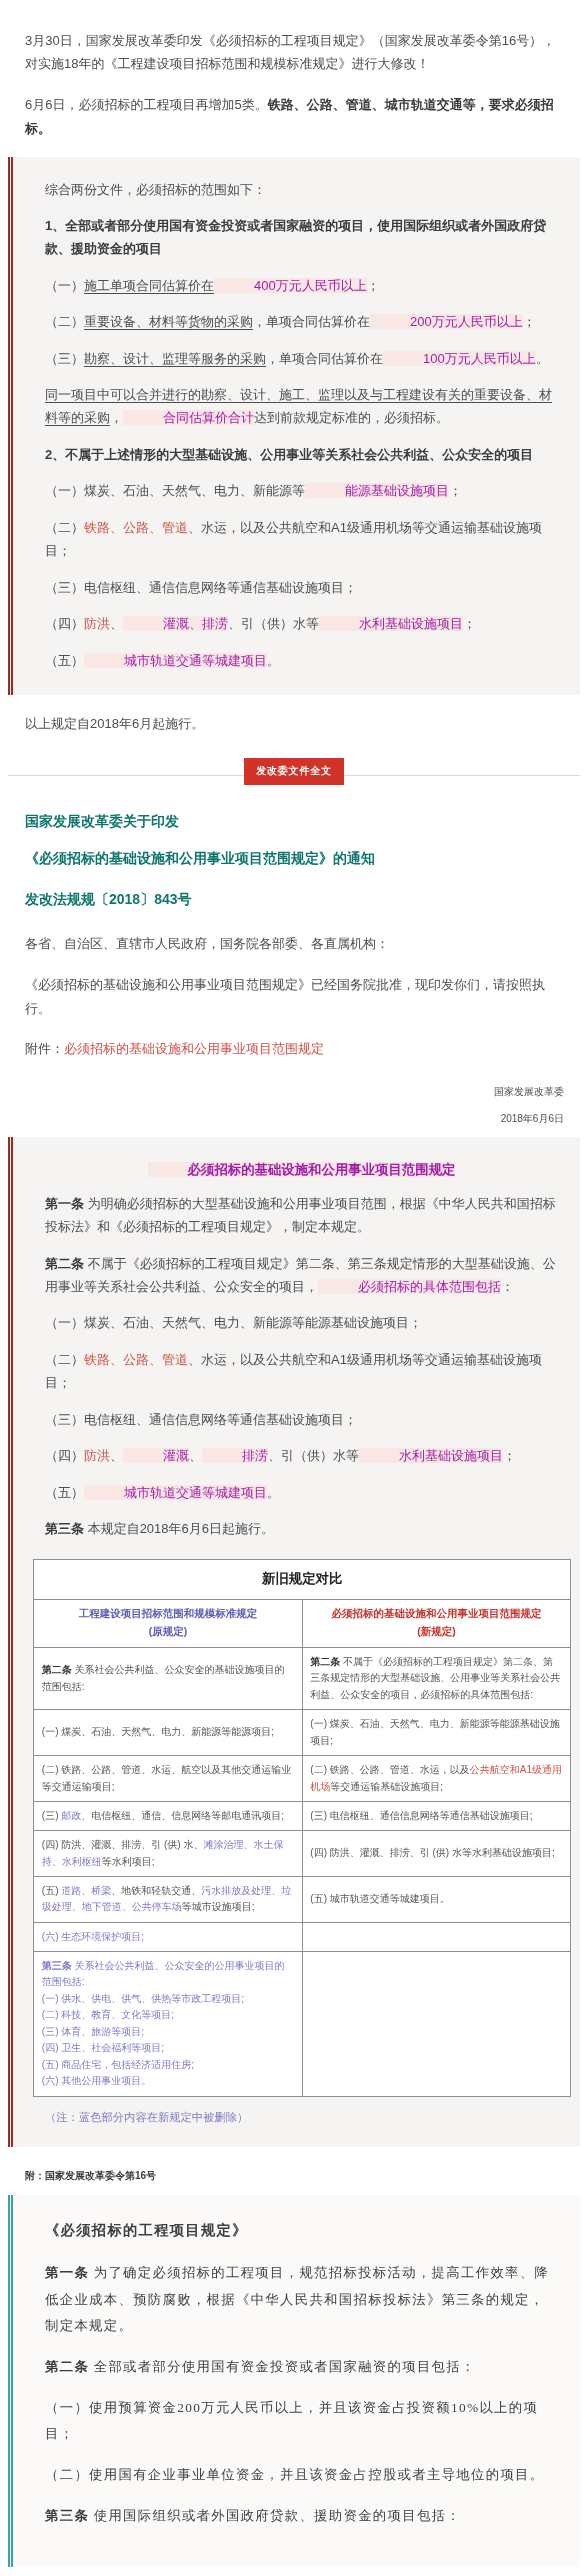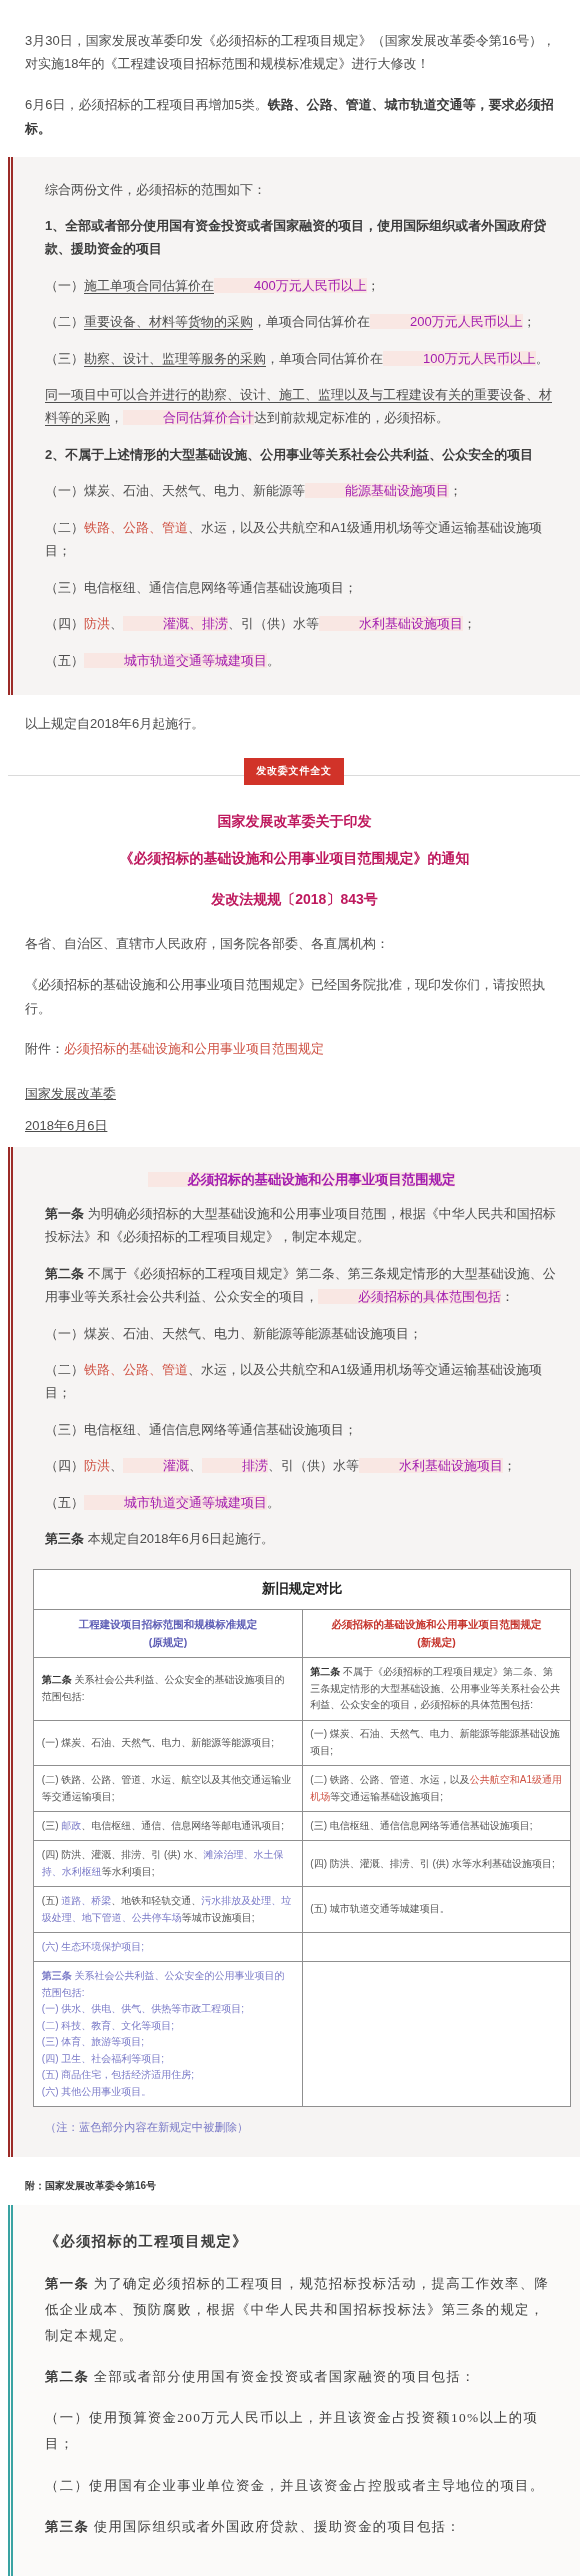--- a/index.html
+++ b/index.html
@@ -23,27 +23,27 @@
        font-family:"Liberation Serif","DejaVu Serif",serif;color:#3f3f3f;
        letter-spacing:1.3px;position:relative;padding-bottom:22px;}
   .box-teal .para{font-size:13.4px;line-height:1.95;margin:15px 0;}
 
   
   .divider{position:relative;text-align:center;margin:22px -16px 17px -17px;height:35px;}
   .divider .line{position:absolute;left:0;right:0;top:50%;border-top:0.8px solid #dadada;}
   .badge{position:relative;display:inline-block;background:#d13329;color:#ffffff;
          font-weight:700;font-size:10px;padding:6.7px 12.6px;letter-spacing:0.8px;}
 
-  .center-head{text-align:center;font-weight:700;color:#be185d;font-size:14px;
+  .center-head{font-weight:700;color:#0f766e;font-size:14px;
                line-height:1.6;margin:15px 0;}
   .doc-num{margin:18.5px 0 22px;}
   .salutation,.notice-body{font-size:13px;line-height:1.82;margin:17px 0;}
   .attach{font-size:13px;line-height:1.82;margin:17px 0;}
   .attach a{color:#cf5244;text-decoration:none;}
-  .sig{text-align:left;font-size:13px;line-height:1.7;margin:22px 0 6.7px;text-decoration:underline;}
+  .sig{text-align:right;font-size:10px;line-height:1.7;margin:22px 0 6.7px;}
   .sig .sig-line{display:block;margin:10px 0;}
 
   .reg-title{text-align:center;font-weight:700;font-size:13.4px;margin:17px 0 5px;}
 
   
   table.compare{border-collapse:collapse;background:#ffffff;font-size:10px;color:#555555;
         line-height:1.65;margin:18.5px -13.4px 8.4px -11.8px;width:calc(100% + 25px);
         font-family:"Liberation Sans","DejaVu Sans",sans-serif;}
   .compare th,.compare td{border:0.8px solid #8f8f8f;padding:5.9px 7.6px;vertical-align:middle;text-align:left;}
   .compare .title-cell{font-family:"Liberation Serif","DejaVu Serif",serif;font-weight:700;

